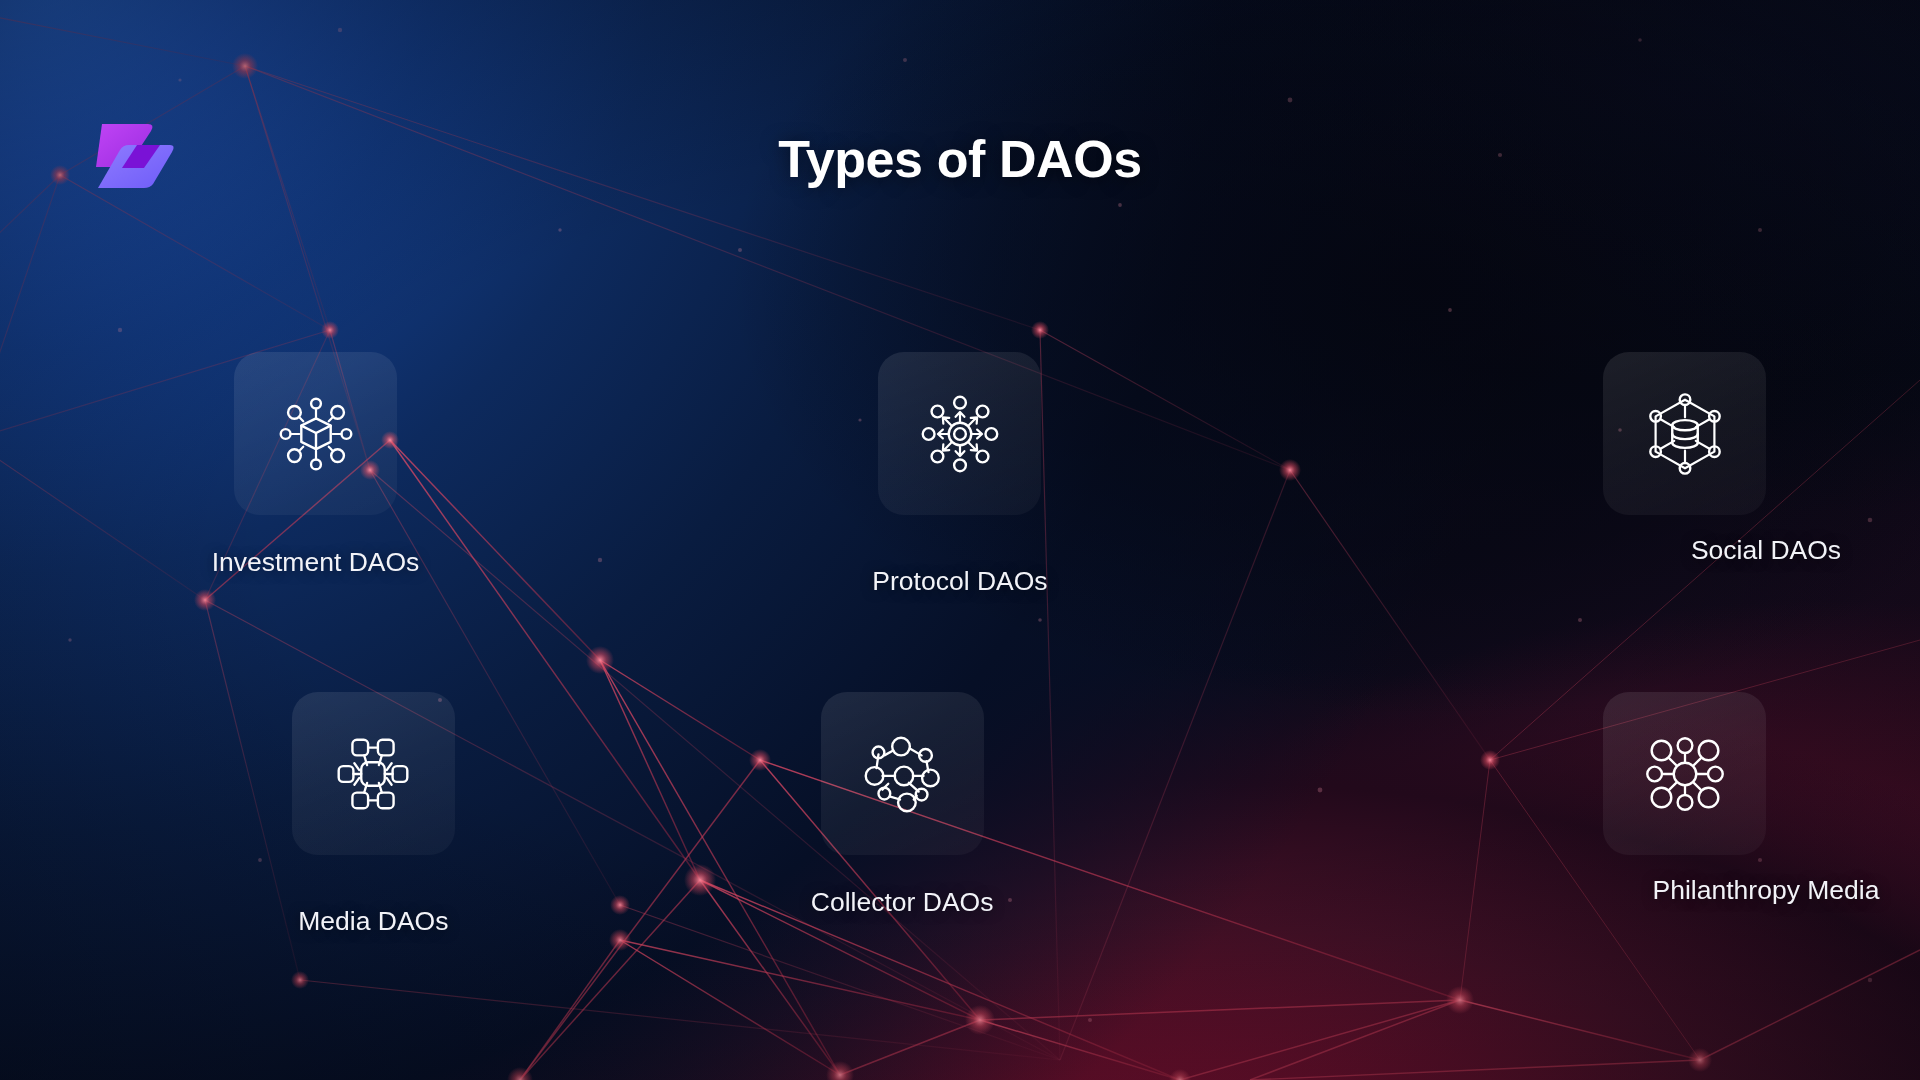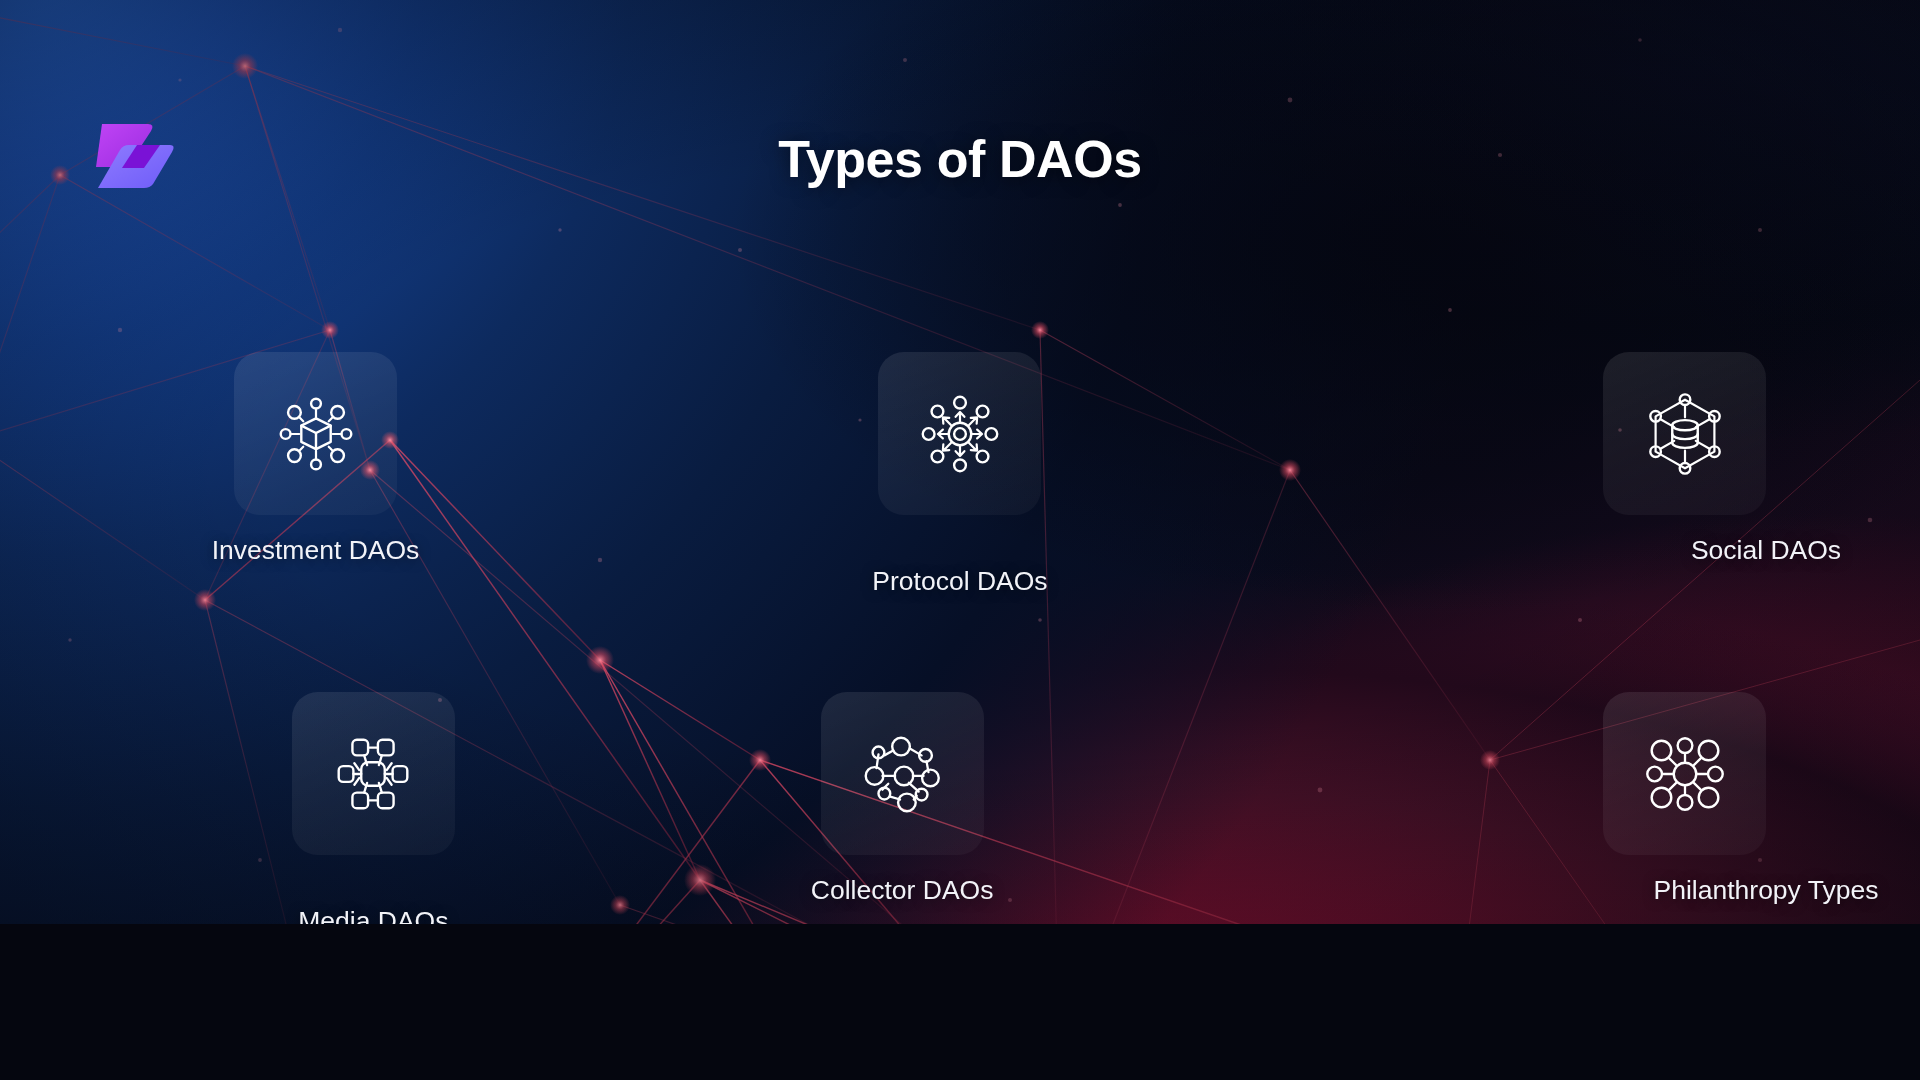--- a/index.html
+++ b/index.html
@@ -5,21 +5,21 @@
 <style>
   * { margin:0; padding:0; box-sizing:border-box; }
   html, body {
     width:1920px; height:1080px;
     overflow:hidden;
     background:#05060f;
     font-family:"Liberation Sans", sans-serif;
   }
   #slide {
     position:relative;
-    width:1920px; height:924px;
+    width:1920px; height:1080px;
     overflow:hidden;
     background:#06070f;
   }
   
   .bg-layer { position:absolute; inset:0; pointer-events:none; }
   .bg-base {
     background:
       radial-gradient(circle at 2% -4%, #2563c9 0%, #1b4da8 9%, #123a82 18%, #0d2a5e 28%, #091c40 40%, #060f26 54%, transparent 70%),
       radial-gradient(ellipse 70% 60% at 62% 112%, #8c1236 0%, #6b0f2c 22%, #431026 44%, #22091b 66%, transparent 84%),
       radial-gradient(ellipse 50% 45% at 95% 88%, #5d1030 0%, #3a0c22 38%, transparent 72%),
@@ -79,21 +79,21 @@
     top:183px;
     color:#f2f3f8;
     font-size:26.5px;
     font-weight:400;
     white-space:nowrap;
     text-shadow:0 1px 12px rgba(0,0,0,.5);
   }
 
   
   .c0 .tile  { left:154px; }
-  .c0 .label { left:calc(154px + 81.5px); transform:translateX(-50%); }
+  .c0 .label { left:calc(154px + 81.5px); transform:translateX(-50%);margin-top:12px; }
   
   .c1 .tile  { left:50%; margin-left:-81.5px; }
   .c1 .label { left:50%; transform:translateX(-50%);margin-top:31px; }
   
   .c2 .tile  { right:74px; }
   .c2 .label { right:74px; transform:translateX(50%);text-align:right; }
 </style>
 </head>
 <body>
 
@@ -430,17 +430,17 @@
           <circle cx="50" cy="21" r="7.5"></circle>
           <circle cx="50" cy="79" r="7.5"></circle>
           <circle cx="19" cy="50" r="7.5"></circle>
           <circle cx="81" cy="50" r="7.5"></circle>
           <circle cx="26" cy="26" r="10"></circle>
           <circle cx="74" cy="26" r="10"></circle>
           <circle cx="26" cy="74" r="10"></circle>
           <circle cx="74" cy="74" r="10"></circle>
         </svg>
       </div>
-      <div class="label">Philanthropy Types</div>
+      <div class="label">Philanthropy Media</div>
     </div>
 
   </div>
 </div>
 
 </body></html>

